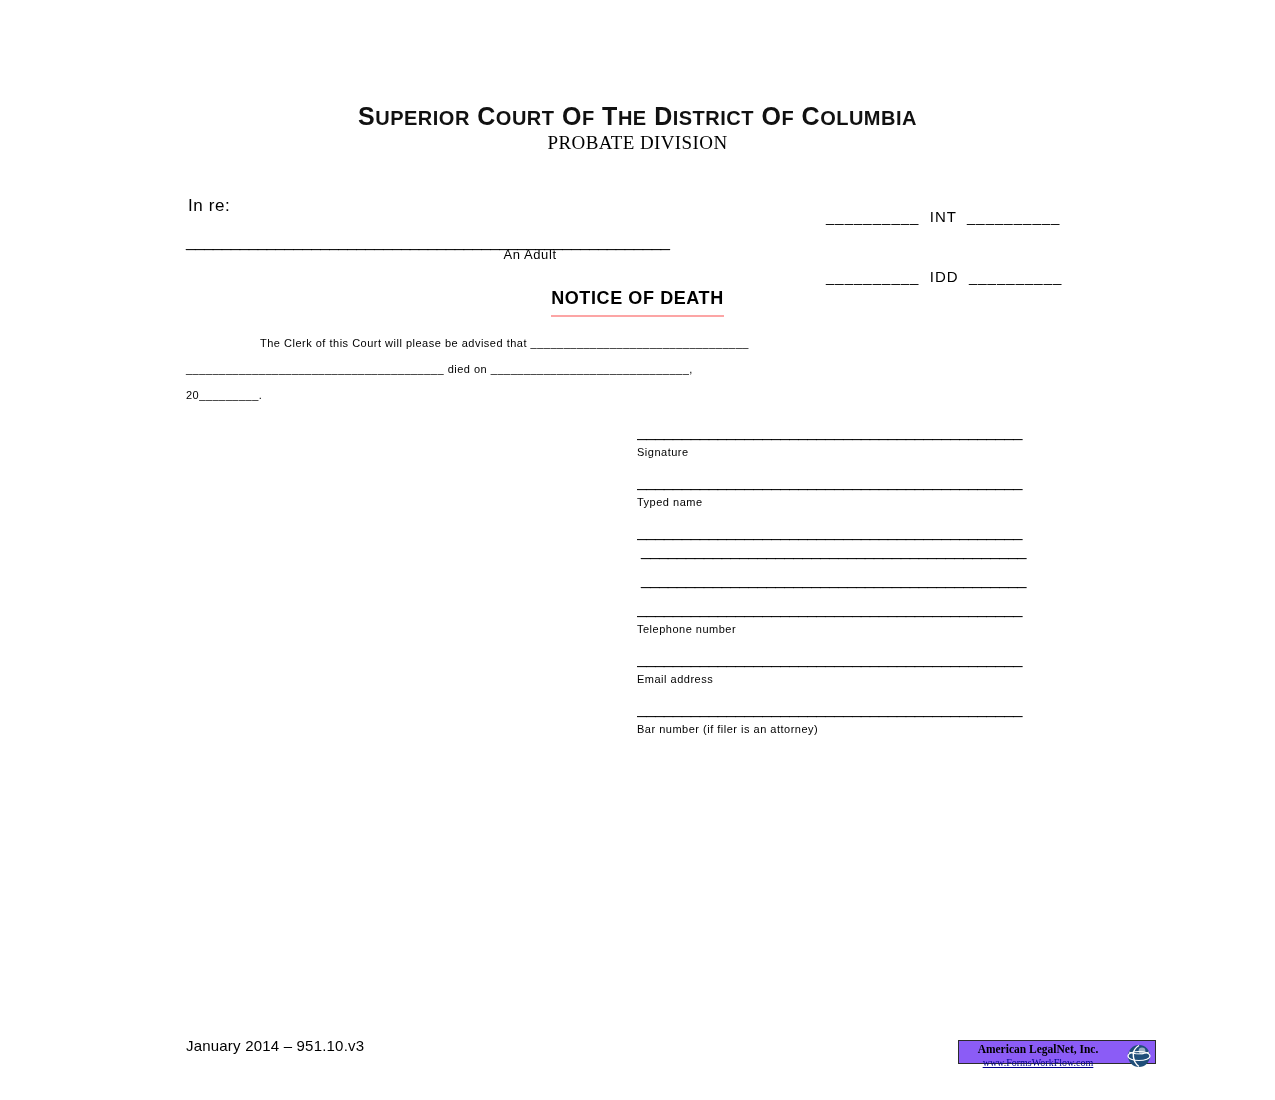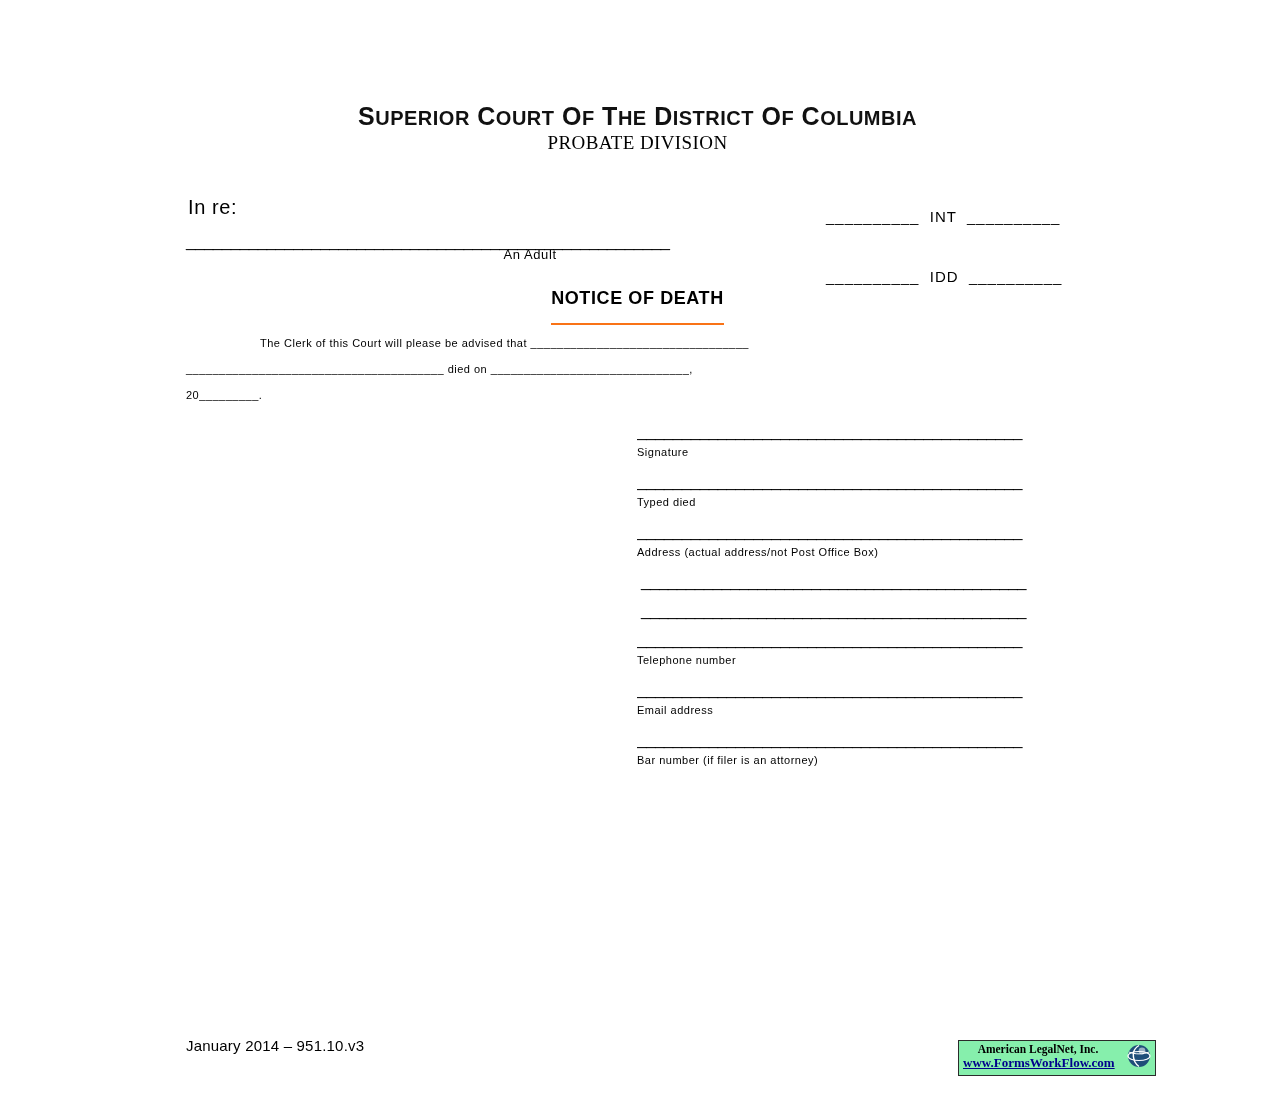--- a/index.html
+++ b/index.html
@@ -61,21 +61,21 @@
     letter-spacing: 1px;
     line-height: 20px;
     white-space: pre;
   }
 
   
   .in-re {
     position: absolute;
     left: 188px;
     top: 192px;
-    font-size: 20px;
+    font-size: 17px;
     letter-spacing: 0.6px;
   }
   .adult-rule {
     position: absolute;
     left: 186px;
     top: 228px;
     font-size: 17px;
     letter-spacing: -0.5px;
     white-space: nowrap;
   }
@@ -94,22 +94,22 @@
     position: absolute;
     left: 0;
     top: 284px;
     width: 1275px;
     text-align: center;
     font-size: 18px;
     font-weight: bold;
     letter-spacing: 0.6px;
   }
   .doc-title span {
-    border-bottom: 2px solid #f97316;
-    padding-bottom: 15px;
+    border-bottom: 2px solid #fca5a5;
+    padding-bottom: 7px;
   }
 
   
   .body-para {
     position: absolute;
     left: 186px;
     top: 326px;
     width: 940px;
     font-size: 11px;
     line-height: 26px;
@@ -154,42 +154,42 @@
     font-size: 15px;
     font-family: Liberation Sans, sans-serif;
     letter-spacing: 0.2px;
   }
 
   .stamp {
     position: absolute;
     left: 958px;
     top: 1036px;
     width: 198px;
-    height: 36px;
+    height: 24px;
     border: 1px solid #2b2b2b;
-    background: #86efac;
+    background: #8b5cf6;
     box-sizing: border-box;
   }
   .stamp-text {
     position: absolute;
     left: 4px;
     top: 1px;
     width: 150px;
     font-family: "Liberation Serif", serif;
     text-align: center;
   }
   .stamp-line1 {
     font-size: 11.5px;
     font-weight: bold;
     line-height: 14px;
     color: #000;
   }
   .stamp-line2 {
-    font-size: 13px;
-    font-weight: bold;
+    font-size: 10px;
+    font-weight: normal;
     line-height: 13px;
     color: #00008B;
     text-decoration: underline;
   }
   .stamp-logo {
     position: absolute;
     right: 3px;
     top: 2px;
     width: 26px;
     height: 26px;
@@ -223,24 +223,23 @@
     <span>_______________________________________ died on ______________________________,</span><br>
     <span>20_________.</span>
   </div>
 
   <div class="sig-block">
 
     <div class="sig-line">___________________________________________</div>
     <div class="sig-label">Signature</div>
 
     <div class="sig-line">___________________________________________</div>
-    <div class="sig-label">Typed died</div>
-
-    <div class="sig-line">___________________________________________</div>
-    <div class="sig-label">Address (actual address/not Post Office Box)</div>
+    <div class="sig-label">Typed name</div>
+
+    <div class="sig-line">___________________________________________</div>
 
     <div class="sig-line indented">___________________________________________</div>
     <div class="spacer-sm"></div>
 
     <div class="sig-line indented">___________________________________________</div>
     <div class="spacer-sm"></div>
 
     <div class="sig-line">___________________________________________</div>
     <div class="sig-label"> Telephone number</div>
 

